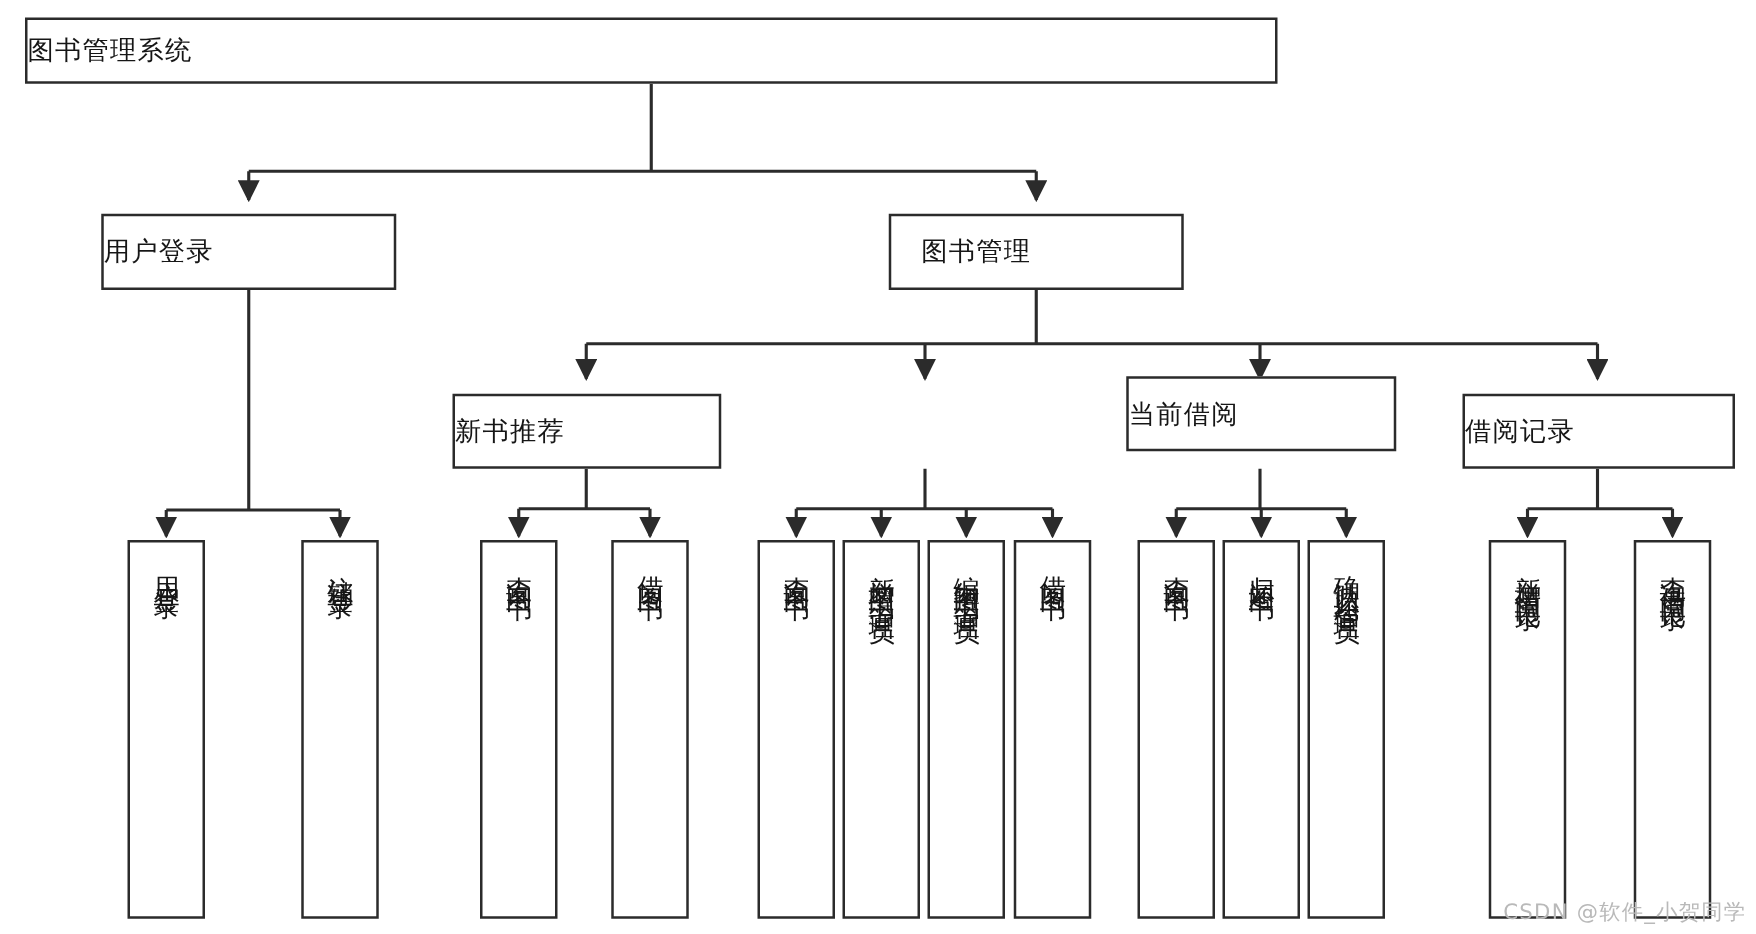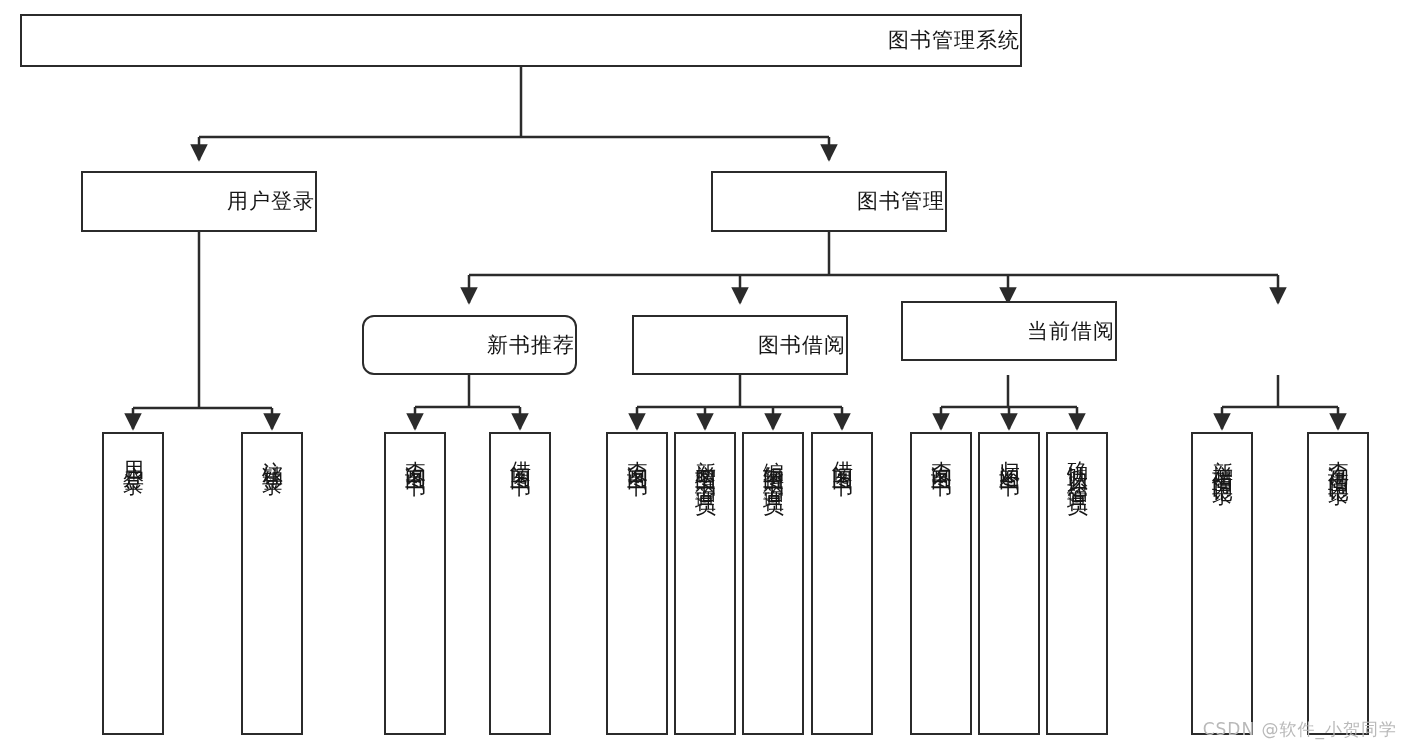--- a/index.html
+++ b/index.html
@@ -22,21 +22,21 @@
     height:747px;
     pointer-events:none;
   }
   .node{
     position:absolute;
     box-sizing:border-box;
     background:#ffffff;
     border:2.5px solid #2b2b2b;
     display:flex;
     align-items:center;
-    justify-content:flex-end;
+    justify-content:flex-start;
     z-index:2;
   }
   .node .lbl{
     font-size:21px;
     line-height:1.25;
     letter-spacing:1px;
     color:#161616;
     white-space:nowrap;
   }
   
@@ -125,28 +125,28 @@
     <span class="lbl">图书管理系统</span>
   </div>
 
   <div class="node" style="left:81px; top:171px; width:236px; height:61px;">
     <span class="lbl">用户登录</span>
   </div>
   <div class="node" style="left:711px; top:171px; width:236px; height:61px;padding-left:24px;">
     <span class="lbl">图书管理</span>
   </div>
 
-  <div class="node" style="left:362px; top:315px; width:215px; height:60px;border-radius:12px;">
+  <div class="node" style="left:362px; top:315px; width:215px; height:60px;">
     <span class="lbl">新书推荐</span>
-  </div>
-  <div class="node" style="left:632px; top:315px; width:216px; height:60px;">
-    <span class="lbl">图书借阅</span>
   </div>
   <div class="node" style="left:901px; top:301px; width:216px; height:60px;">
     <span class="lbl">当前借阅</span>
+  </div>
+  <div class="node" style="left:1170px; top:315px; width:218px; height:60px;">
+    <span class="lbl">借阅记录</span>
   </div>
 
   <div class="node leaf" style="left:102px; top:432px; width:62px; height:303px;">
     <span class="lbl">用户登录</span>
   </div>
   <div class="node leaf" style="left:241px; top:432px; width:62px; height:303px;">
     <span class="lbl">注销登录</span>
   </div>
 
   <div class="node leaf" style="left:384px; top:432px; width:62px; height:303px;">

